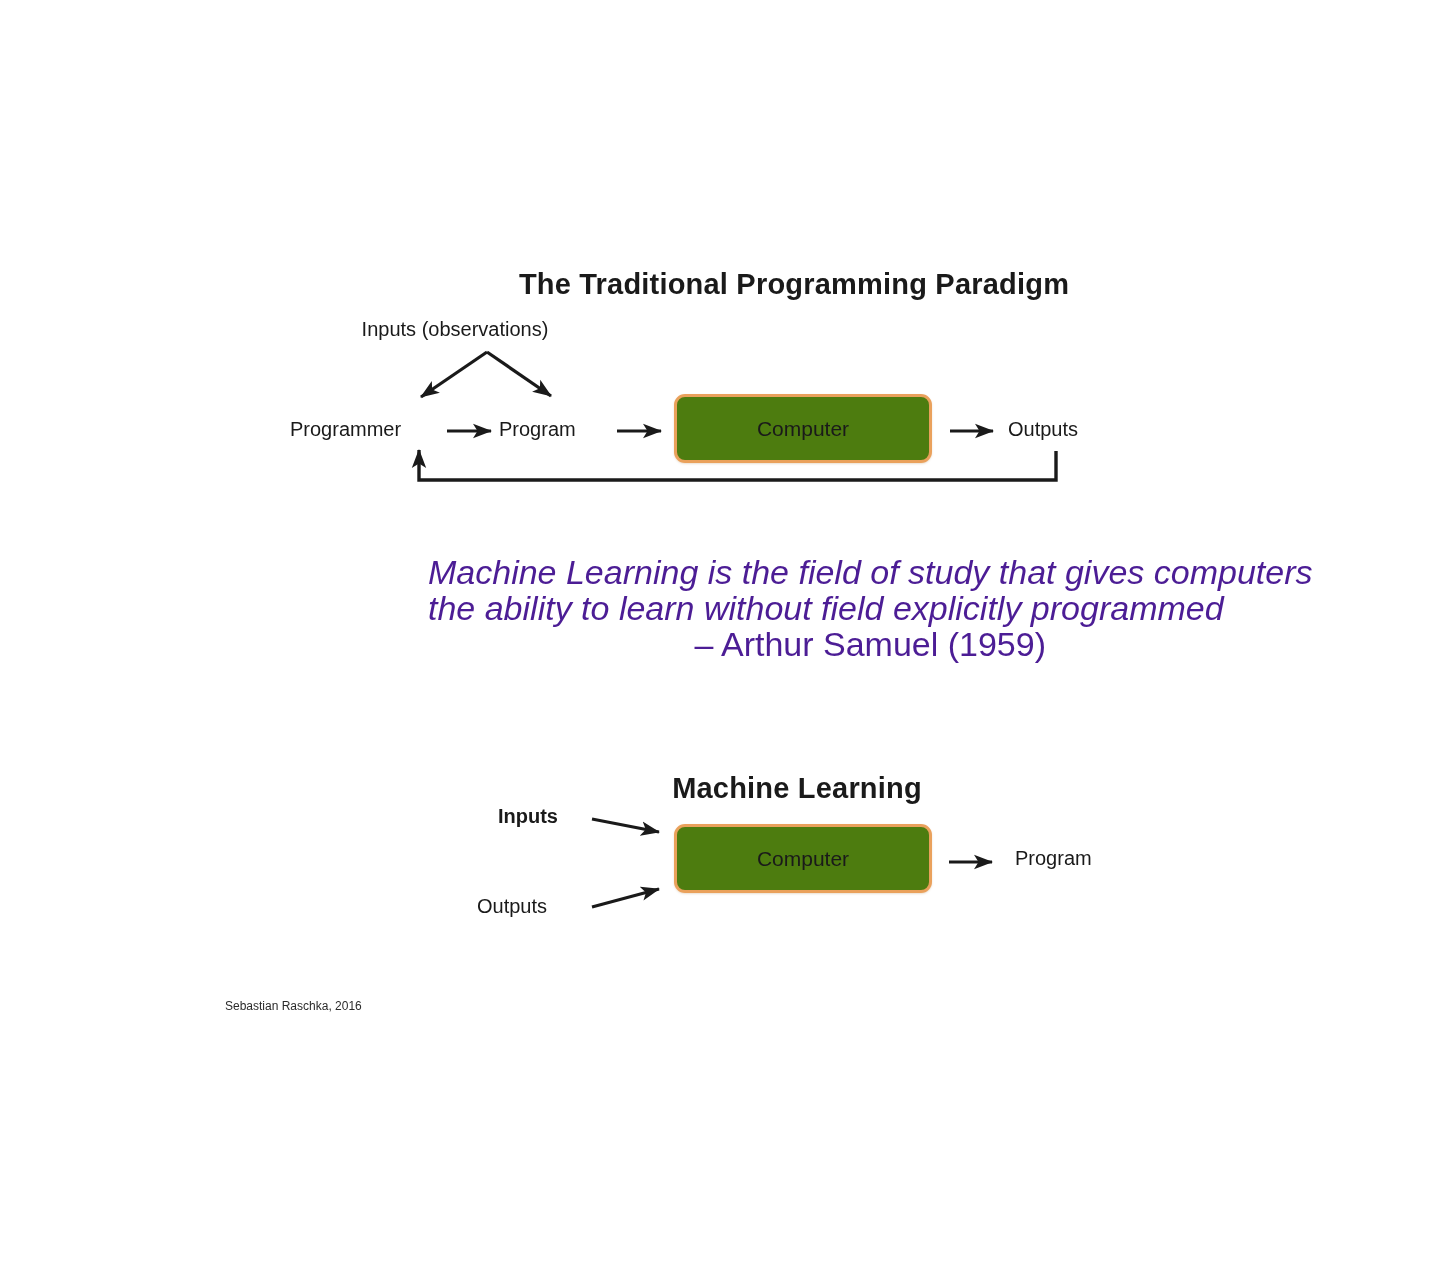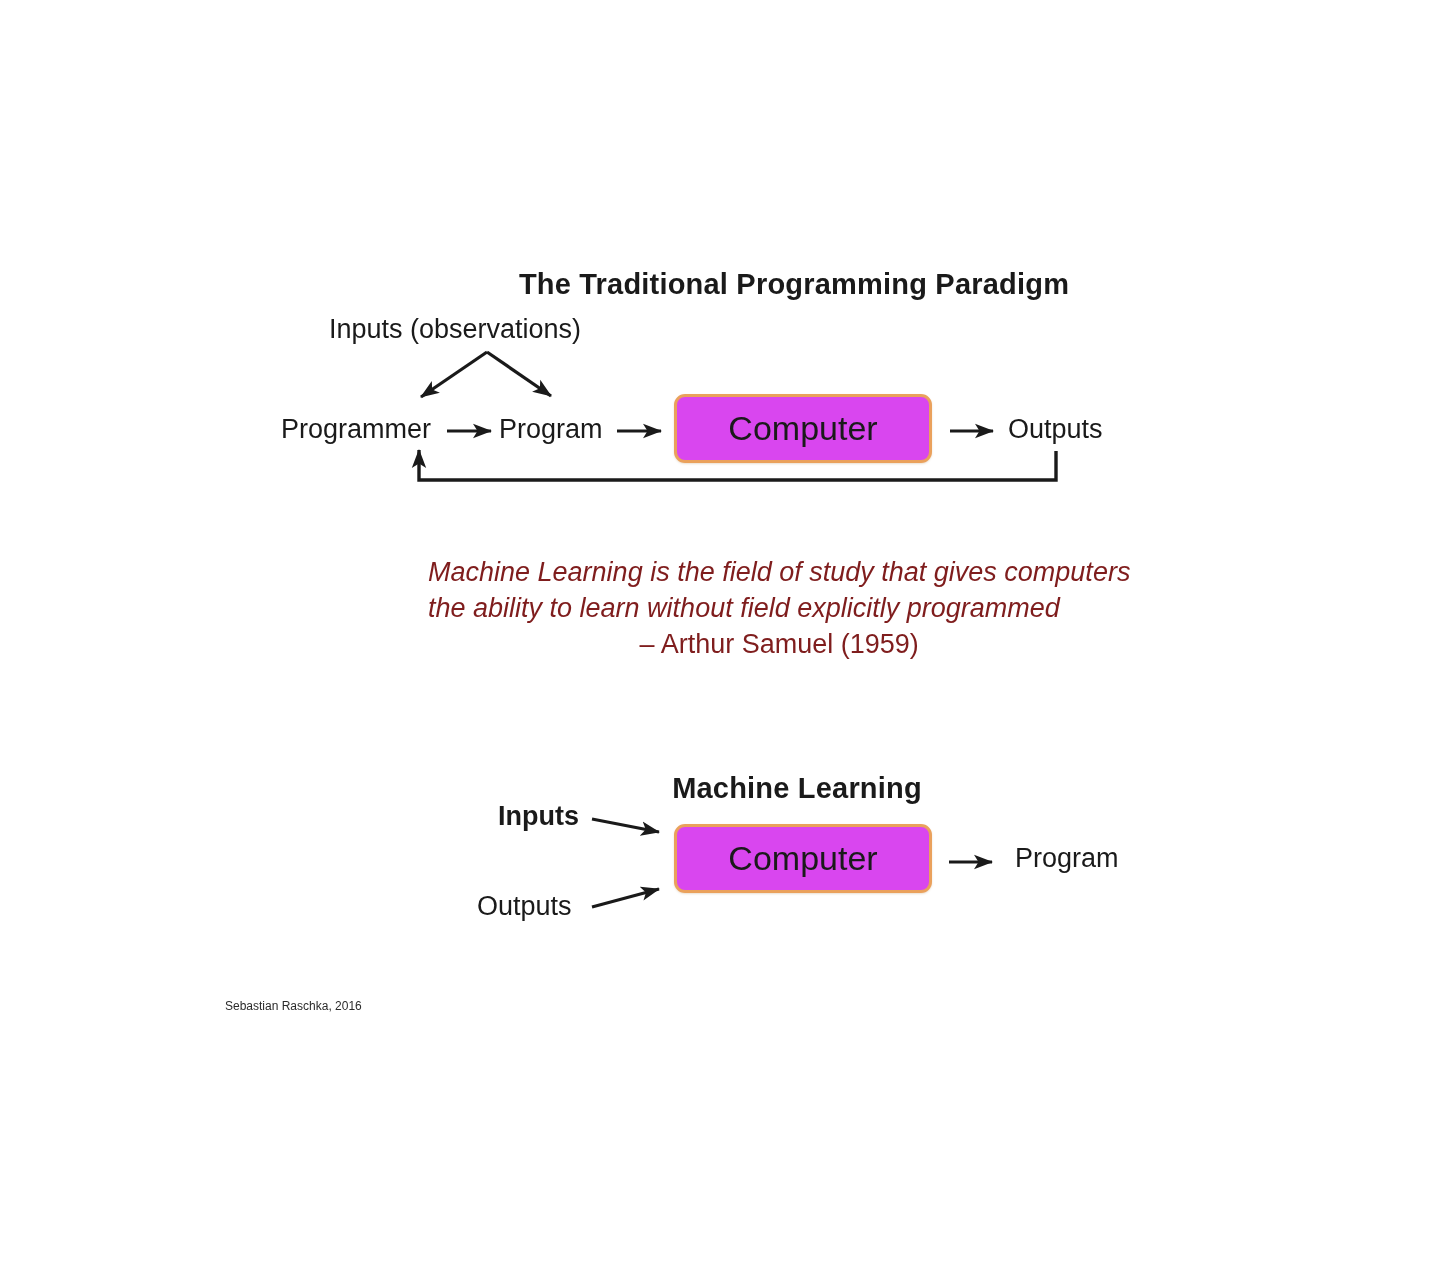--- a/index.html
+++ b/index.html
@@ -19,40 +19,40 @@
   }
   .abs { position: absolute; white-space: nowrap; }
   .centered { transform: translateX(-50%); }
   .diagram-title {
     font-size: 29px;
     font-weight: bold;
     letter-spacing: 0.2px;
     margin-top: 36px;
   }
   .node-label {
-    font-size: 27px;
+    font-size: 20px;
     line-height: 27px;
   }
   .computer-box {
     position: absolute;
     width: 252px;
     height: 63px;
     border: 3px solid #eaa15c;
     border-radius: 11px;
-    background: #d946ef;
+    background: #4d7c0f;
     box-shadow: 0 1px 2px rgba(180,130,70,0.25);
     display: flex;
     align-items: center;
     justify-content: center;
-    font-size: 34px;
+    font-size: 21px;
   }
   .quote {
-    font-size: 27px;
+    font-size: 34px;
     line-height: 36px;
-    color: #7f1d1d;
+    color: #4c1d95;
   }
   .quote .q-line { font-style: italic; }
   .quote .q-attr { font-style: normal; text-align: center; }
   .credit {
     font-size: 12px;
     color: #2b2b2b;
   }
 </style>
 </head>
 <body>
@@ -77,21 +77,21 @@
 
     <line x1="592" y1="819" x2="659" y2="832" stroke="#1a1a1a" stroke-width="3.2" marker-end="url(#ah)"></line>
     <line x1="592" y1="907" x2="659" y2="889" stroke="#1a1a1a" stroke-width="3.2" marker-end="url(#ah)"></line>
     <line x1="949" y1="862" x2="992" y2="862" stroke="#1a1a1a" stroke-width="3.2" marker-end="url(#ah)"></line>
   </svg>
 
   <div class="abs centered diagram-title" style="left:794px; top:232px;">The Traditional Programming Paradigm</div>
 
   <div class="abs centered node-label" style="left:455px; top:316px;">Inputs (observations)</div>
 
-  <div class="abs node-label" style="left:281px; top:416px;">Programmer</div>
+  <div class="abs node-label" style="left:290px; top:416px;">Programmer</div>
 
   <div class="abs node-label" style="left:499px; top:416px;">Program</div>
 
   <div class="computer-box" style="left:674px; top:394px;">
     <span>Computer</span>
   </div>
 
   <div class="abs node-label" style="left:1008px; top:416px;">Outputs</div>
 
   <div class="abs quote" style="left:428px; top:554px;">

